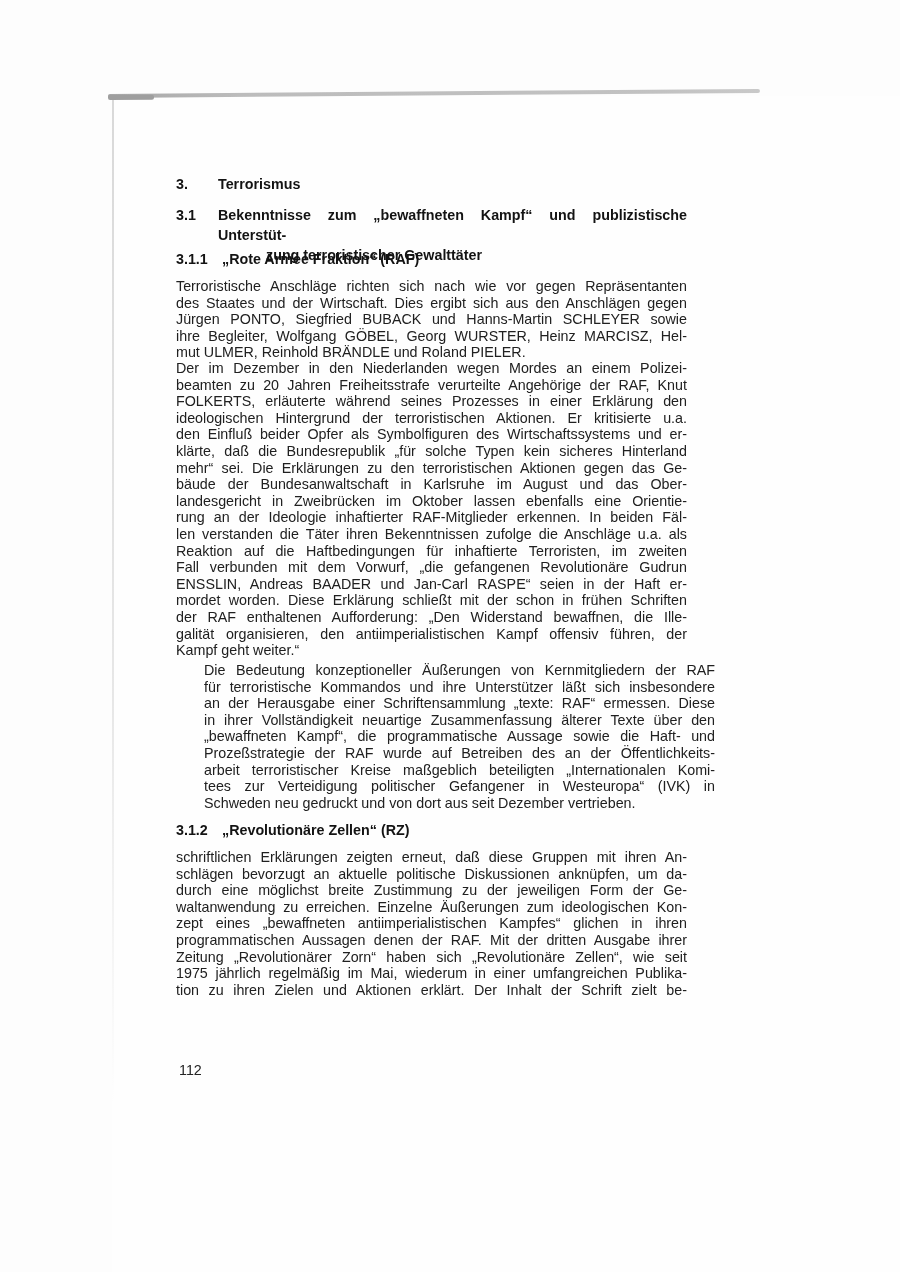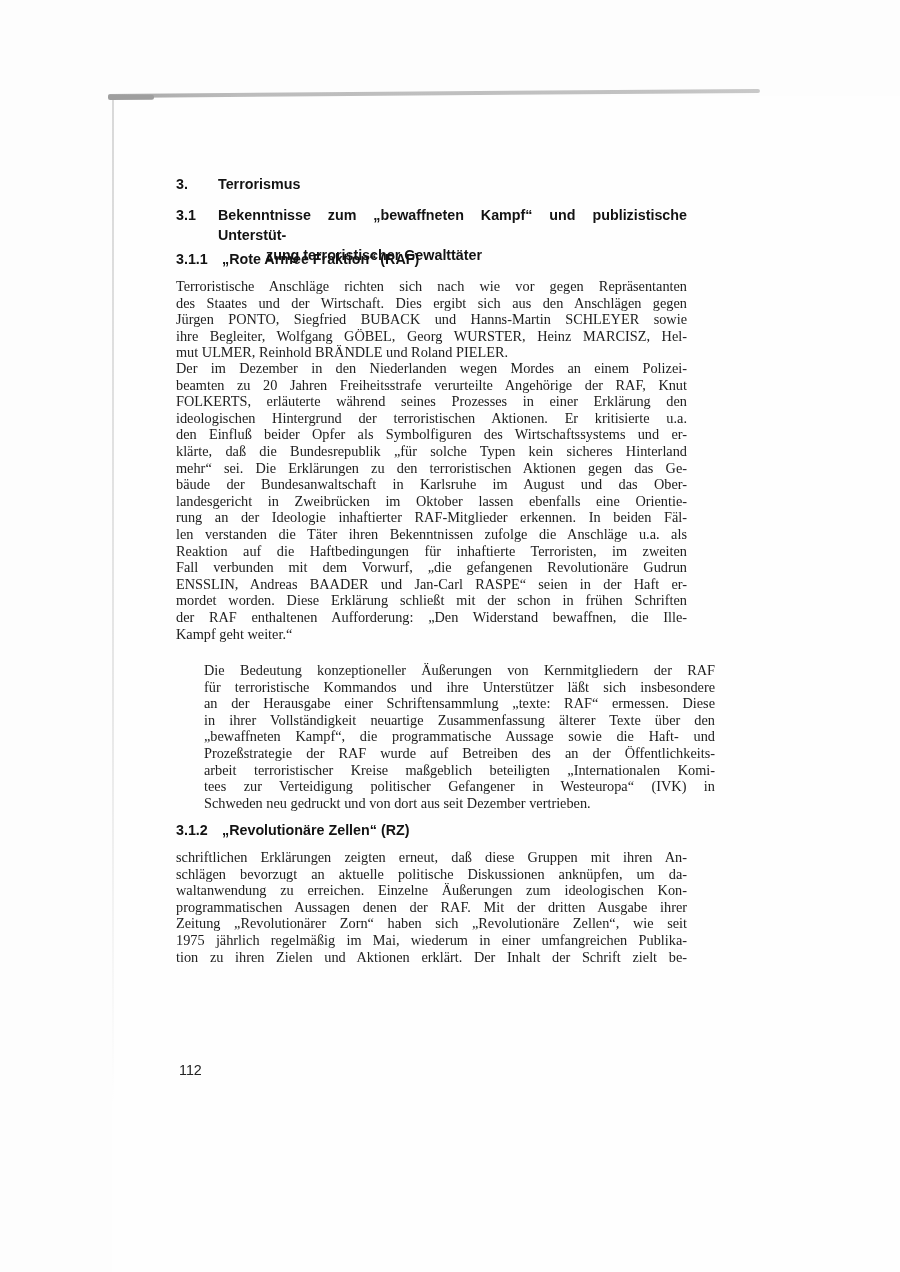--- a/index.html
+++ b/index.html
@@ -30,21 +30,21 @@
   .hrow { position:absolute; display:flex; font-weight:bold; color:#131313; line-height:16.6px; }
   .hrow .hnum { flex:0 0 42px; }
   .hrow.wnum .hnum { flex:0 0 46px; }
   .hrow .htext { flex:1 1 auto; }
 
   .h3   { top:176px; width:511px; }
   .h31  { top:205px; width:511px; line-height:20px;justify-content:space-between; }
   .h311 { top:251px; width:511px; }
   .h312 { top:822px; width:511px; }
 
-  .para { position:absolute; width:511px; line-height:16.6px;font-family:Liberation Serif, serif; }
+  .para { position:absolute; width:511px; line-height:16.6px; }
   .p1 { top:278px; }
   .p2 { top:360px; }
   .p3 { top:662px;margin-left:28px; }
   .p4 { top:849px; }
 
   .pline { text-align:justify; text-align-last:justify; }
   .pline.last { text-align-last:left; }
   .h31 .pline { text-align-last:justify; }
   .h31 .pline.last { text-align-last:left;margin-left:48px; }
 
@@ -96,20 +96,21 @@
         <div class="pline">mehr“ sei. Die Erklärungen zu den terroristischen Aktionen gegen das Ge-</div>
         <div class="pline">bäude der Bundesanwaltschaft in Karlsruhe im August und das Ober-</div>
         <div class="pline">landesgericht in Zweibrücken im Oktober lassen ebenfalls eine Orientie-</div>
         <div class="pline">rung an der Ideologie inhaftierter RAF-Mitglieder erkennen. In beiden Fäl-</div>
         <div class="pline">len verstanden die Täter ihren Bekenntnissen zufolge die Anschläge u.a. als</div>
         <div class="pline">Reaktion auf die Haftbedingungen für inhaftierte Terroristen, im zweiten</div>
         <div class="pline">Fall verbunden mit dem Vorwurf, „die gefangenen Revolutionäre Gudrun</div>
         <div class="pline">ENSSLIN, Andreas BAADER und Jan-Carl RASPE“ seien in der Haft er-</div>
         <div class="pline">mordet worden. Diese Erklärung schließt mit der schon in frühen Schriften</div>
         <div class="pline">der RAF enthaltenen Aufforderung: „Den Widerstand bewaffnen, die Ille-</div>
+        <div class="pline">galität organisieren, den antiimperialistischen Kampf offensiv führen, der</div>
         <div class="pline last">Kampf geht weiter.“</div>
       </div>
 
     <div class="para p3">
         <div class="pline">Die Bedeutung konzeptioneller Äußerungen von Kernmitgliedern der RAF</div>
         <div class="pline">für terroristische Kommandos und ihre Unterstützer läßt sich insbesondere</div>
         <div class="pline">an der Herausgabe einer Schriftensammlung „texte: RAF“ ermessen. Diese</div>
         <div class="pline">in ihrer Vollständigkeit neuartige Zusammenfassung älterer Texte über den</div>
         <div class="pline">„bewaffneten Kampf“, die programmatische Aussage sowie die Haft- und</div>
         <div class="pline">Prozeßstrategie der RAF wurde auf Betreiben des an der Öffentlichkeits-</div>
@@ -119,21 +120,23 @@
       </div>
 
     <div class="hrow h312 wnum">
       <span class="hnum">3.1.2</span>
       <div class="htext">„Revolutionäre Zellen“ (RZ)</div>
     </div>
 
     <div class="para p4">
         <div class="pline">schriftlichen Erklärungen zeigten erneut, daß diese Gruppen mit ihren An-</div>
         <div class="pline">schlägen bevorzugt an aktuelle politische Diskussionen anknüpfen, um da-</div>
+        <div class="pline">durch eine möglichst breite Zustimmung zu der jeweiligen Form der Ge-</div>
         <div class="pline">waltanwendung zu erreichen. Einzelne Äußerungen zum ideologischen Kon-</div>
+        <div class="pline">zept eines „bewaffneten antiimperialistischen Kampfes“ glichen in ihren</div>
         <div class="pline">programmatischen Aussagen denen der RAF. Mit der dritten Ausgabe ihrer</div>
         <div class="pline">Zeitung „Revolutionärer Zorn“ haben sich „Revolutionäre Zellen“, wie seit</div>
         <div class="pline">1975 jährlich regelmäßig im Mai, wiederum in einer umfangreichen Publika-</div>
         <div class="pline">tion zu ihren Zielen und Aktionen erklärt. Der Inhalt der Schrift zielt be-</div>
       </div>
 
     <div class="pagenum">112</div>
 
   </div>
 </div>

